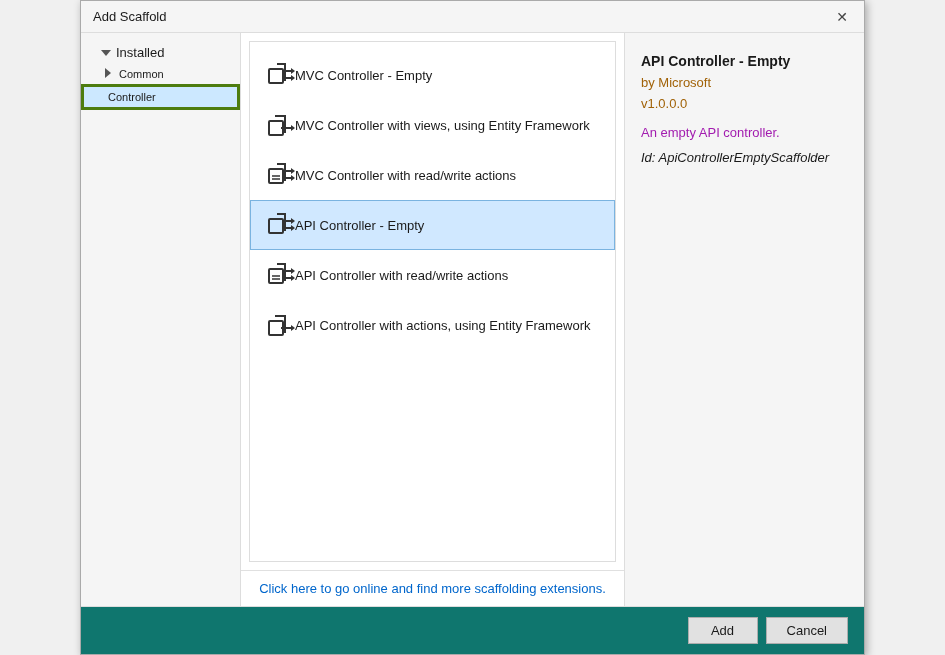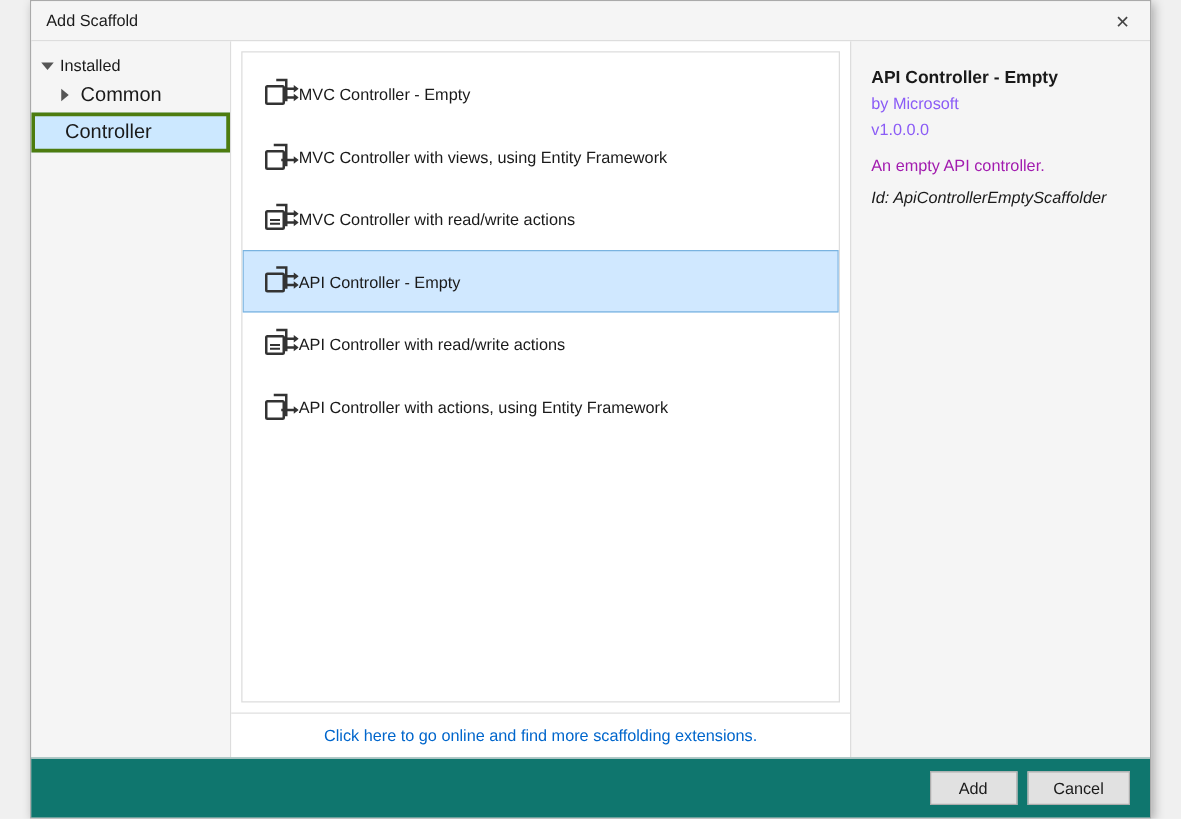--- a/index.html
+++ b/index.html
@@ -8,21 +8,21 @@
       font-size: 13px;
       background: #f0f0f0;
       display: flex;
       justify-content: center;
       align-items: center;
       width: 945px;
       height: 655px;
       overflow: hidden;
     }
     .dialog {
-      width: 897px;
+      width: 785px;
       height: 655px;
       background: #f5f5f5;
       border: 1px solid #aaa;
       display: flex;
       flex-direction: column;
       box-shadow: 2px 2px 8px rgba(0,0,0,0.3);
     }
     .title-bar {
       background: #f5f5f5;
       padding: 8px 12px;
@@ -55,21 +55,21 @@
     }
     .sidebar {
       width: 160px;
       background: #f5f5f5;
       border-right: 1px solid #ddd;
       padding: 8px 0;
     }
     .sidebar-section-header {
       display: flex;
       align-items: center;
-      padding: 4px 8px;
+      padding: 4px 20px;
       font-size: 13px;
       color: #1a1a1a;
       cursor: pointer;
       user-select: none;
     }
     .triangle-down {
       width: 0; height: 0;
       border-left: 5px solid transparent;
       border-right: 5px solid transparent;
       border-top: 6px solid #555;
@@ -80,21 +80,21 @@
     .triangle-right {
       width: 0; height: 0;
       border-top: 5px solid transparent;
       border-bottom: 5px solid transparent;
       border-left: 6px solid #555;
       display: inline-block;
       margin-right: 5px;
     }
     .sidebar-item {
       padding: 4px 8px 4px 24px;
-      font-size: 16px;
+      font-size: 11px;
       color: #1a1a1a;
       cursor: pointer;
     }
     .sidebar-item.selected {
       background: #cce8ff;
       border: 3px solid #4d7c0f;
     }
     .content-area {
       flex: 1;
       display: flex;
@@ -157,21 +157,21 @@
       flex-shrink: 0;
     }
     .detail-title {
       font-weight: 600;
       font-size: 14px;
       color: #1a1a1a;
       margin-bottom: 4px;
     }
     .detail-meta {
       font-size: 13px;
-      color: #8b5cf6;
+      color: #a16207;
       line-height: 1.6;
       margin-bottom: 10px;
     }
     .detail-desc {
       font-size: 13px;
       color: #a21caf;
       margin-bottom: 10px;
     }
     .detail-id {
       font-size: 13px;

